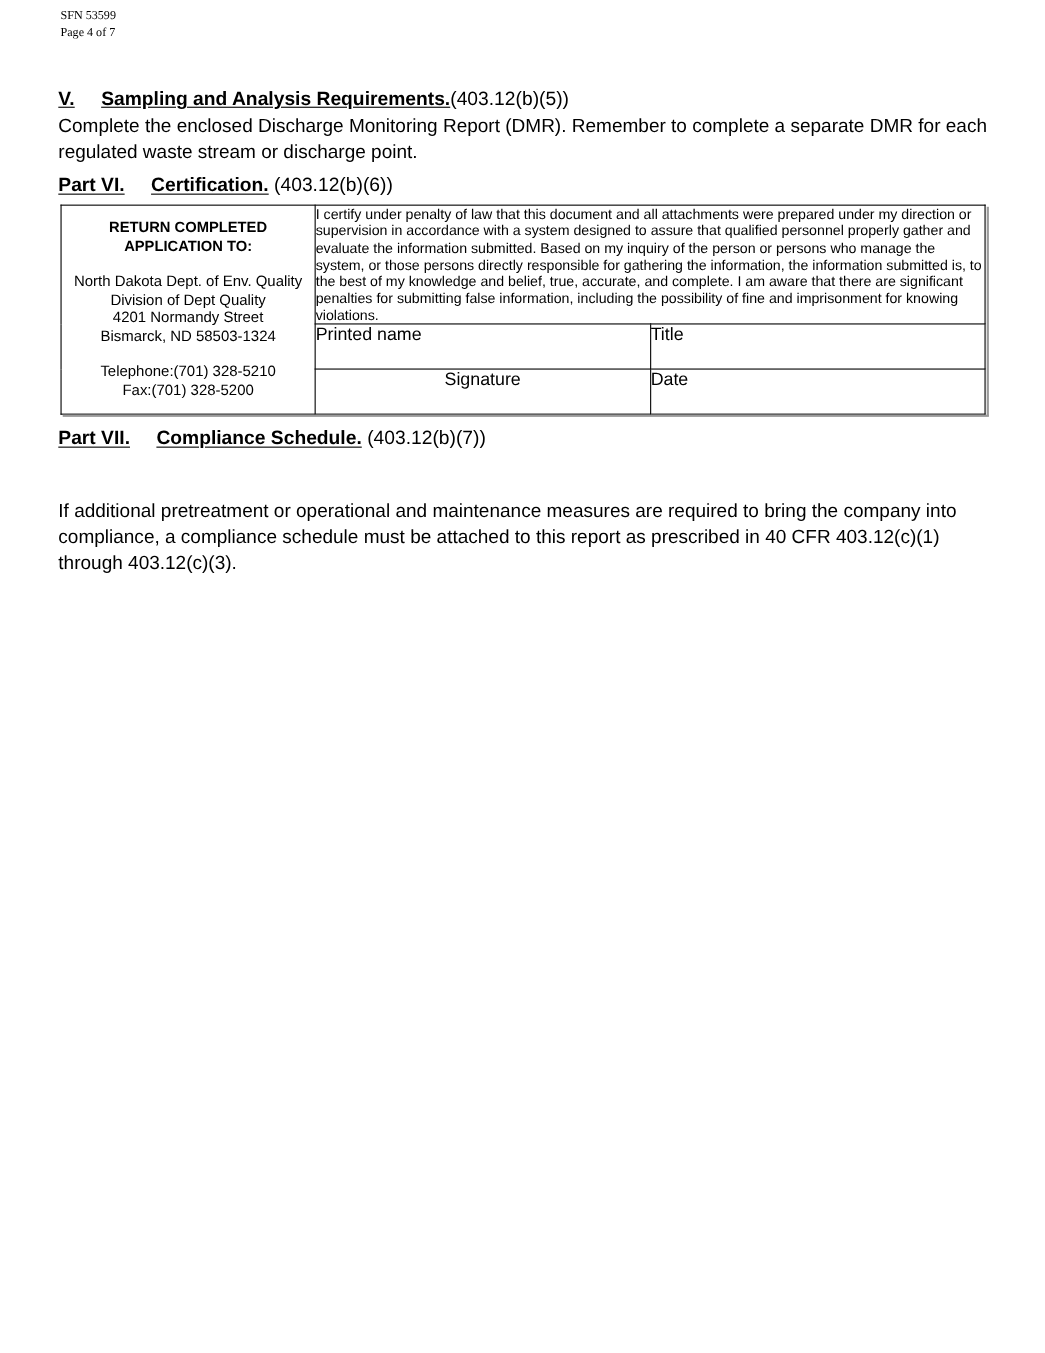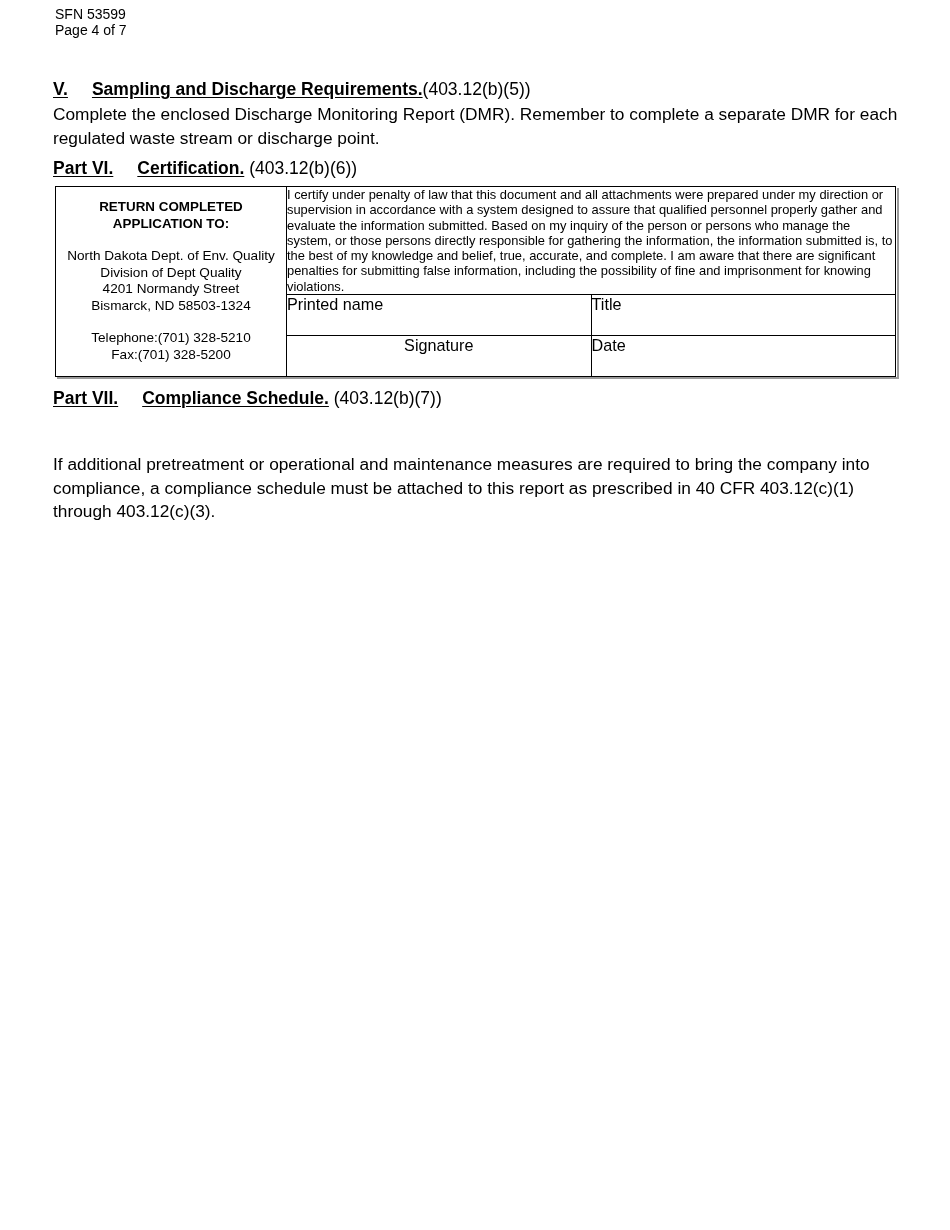--- a/index.html
+++ b/index.html
@@ -22,22 +22,23 @@
     width: 950px;
     height: 1230px;
     background: #ffffff;
   }
 
   
   .doc-header {
     position: absolute;
     left: 55px;
     top: 6px;
-    font-size: 14px;
+    font-size: 11px;
     line-height: 16px;
+    font-family: Liberation Serif, serif;
   }
   .doc-header div { white-space: nowrap; }
 
   
   .section-heading {
     position: absolute;
     left: 53px;
     font-size: 17.5px;
     line-height: 21px;
     white-space: nowrap;
@@ -136,21 +137,21 @@
 </head>
 <body>
 
 <div class="page">
 
   <div class="doc-header">
     <div>SFN 53599</div>
     <div>Page 4 of 7</div>
   </div>
 
-  <div class="section-heading" style="top:79px;"><span class="hd-strong"><span>V.</span><span class="tabsp"></span><span>Sampling and Discharge Requirements.</span></span><span class="hd-ref">(403.12(b)(5))</span></div>
+  <div class="section-heading" style="top:79px;"><span class="hd-strong"><span>V.</span><span class="tabsp"></span><span>Sampling and Analysis Requirements.</span></span><span class="hd-ref">(403.12(b)(5))</span></div>
 
   <div class="body-para" style="top:103px;">Complete the enclosed Discharge Monitoring Report (DMR).  Remember to complete a separate DMR for each regulated waste stream or discharge point.</div>
 
   <div class="section-heading" style="top:158px;"><span class="hd-strong"><span>Part VI.</span><span class="tabsp"></span><span>Certification.</span></span><span class="hd-ref">&nbsp;<span>(403.12(b)(6))</span></span></div>
 
   <table class="cert-table">
     <tbody>
         <tr>
       <td class="addr-cell" rowspan="3">
         <div class="addr-strong">

